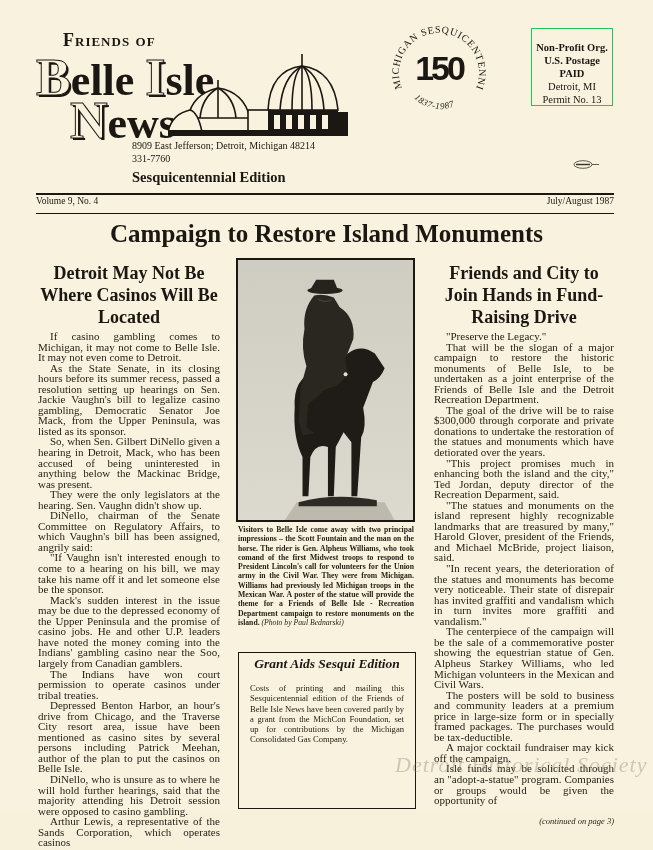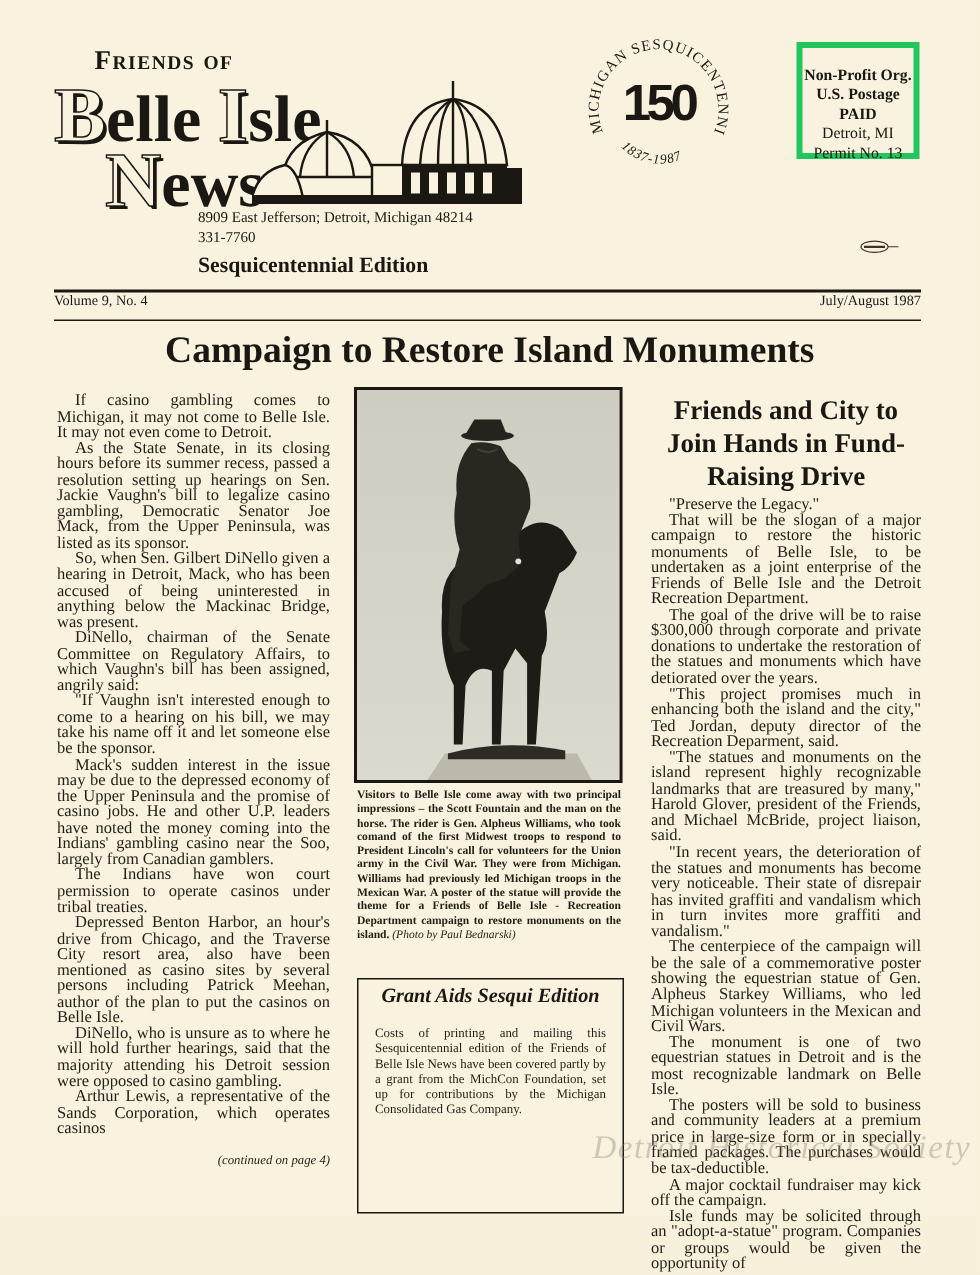--- a/index.html
+++ b/index.html
@@ -20,21 +20,21 @@
     display: inline-block; font-size: 52px; line-height: 46px;
     -webkit-text-stroke: 1px #1b1712; color: #f8f2de;
     text-shadow: 2px 2px 0 #1b1712;
   }
   .conservatory { position: absolute; left: 168px; top: 52px; width: 180px; height: 85px; }
   .address { position: absolute; left: 132px; top: 139px; font-family: "Liberation Serif", serif; font-size: 10px; line-height: 13px; color: #1b1712; }
   .edition { position: absolute; left: 132px; top: 169px; font-family: "Liberation Serif", serif; font-weight: bold; font-size: 14.5px; color: #1b1712; }
   .seal { position: absolute; left: 384px; top: 10px; width: 110px; height: 110px; }
   .postage-box {
     position: absolute; left: 531px; top: 28px; width: 82px; height: 78px;
-    border: 4px solid #22c55e; font-family: "Liberation Serif", serif; font-size: 10.5px;
+    border: 1px solid #22c55e; font-family: "Liberation Serif", serif; font-size: 10.5px;
     line-height: 13px; text-align: center; padding-top: 12px; color: #1b1712;
   }
   .postage-box .b { font-weight: bold; }
   .union-bug { position: absolute; left: 572px; top: 160px; width: 28px; height: 9px; }
 
   
   .rule { position: absolute; left: 36px; width: 578px; height: 1.5px; background: #1b1712; }
   .volume { position: absolute; left: 36px; top: 196px; font-family: "Liberation Serif", serif; font-size: 9.5px; color: #1b1712; }
   .date { position: absolute; right: 39px; top: 196px; font-family: "Liberation Serif", serif; font-size: 9.5px; color: #1b1712; }
 
@@ -138,29 +138,31 @@
   </svg>
 
   <div class="rule" style="top:193px"></div>
   <div class="volume">Volume 9, No. 4</div>
   <div class="date">July/August 1987</div>
   <div class="rule" style="top:213px; height:1.2px"></div>
 
   <h1 class="headline">Campaign to Restore Island Monuments</h1>
 
   <div class="col-left">
+    <h2 class="col-head">Detroit May Not Be Where Casinos Will Be Located</h2>
     <div class="body-text">
       <p>If casino gambling comes to Michigan, it may not come to Belle Isle. It may not even come to Detroit.</p>
       <p>As the State Senate, in its closing hours before its summer recess, passed a resolution setting up hearings on Sen. Jackie Vaughn's bill to legalize casino gambling, Democratic Senator Joe Mack, from the Upper Peninsula, was listed as its sponsor.</p>
       <p>So, when Sen. Gilbert DiNello given a hearing in Detroit, Mack, who has been accused of being uninterested in anything below the Mackinac Bridge, was present.</p>
+      <p>They were the only legislators at the hearing. Sen. Vaughn didn't show up.</p>
       <p>DiNello, chairman of the Senate Committee on Regulatory Affairs, to which Vaughn's bill has been assigned, angrily said:</p>
       <p>"If Vaughn isn't interested enough to come to a hearing on his bill, we may take his name off it and let someone else be the sponsor.</p>
       <p>Mack's sudden interest in the issue may be due to the depressed economy of the Upper Peninsula and the promise of casino jobs. He and other U.P. leaders have noted the money coming into the Indians' gambling casino near the Soo, largely from Canadian gamblers.</p>
       <p>The Indians have won court permission to operate casinos under tribal treaties.</p>
-      <p>Depressed Benton Harbor, an hour's drive from Chicago, and the Traverse City resort area, also have been mentioned as casino sites by several persons including Patrick Meehan, author of the plan to put the casinos on Belle Isle.</p>
+      <p>Depressed Benton Harbor, an hour's drive from Chicago, and the Traverse City resort area, issue have been mentioned as casino sites by several persons including Patrick Meehan, author of the plan to put the casinos on Belle Isle.</p>
       <p>DiNello, who is unsure as to where he will hold further hearings, said that the majority attending his Detroit session were opposed to casino gambling.</p>
       <p>Arthur Lewis, a representative of the Sands Corporation, which operates casinos</p>
     </div>
     <div class="cont">(continued on page 4)</div>
   </div>
 
   <div class="photo-frame">
     <svg width="100%" height="100%" viewBox="0 0 179 264" preserveAspectRatio="none">
       <defs>
         <linearGradient id="sky" x1="0" y1="0" x2="0" y2="1">
@@ -197,21 +199,20 @@
   <div class="col-right">
     <h2 class="col-head">Friends and City to Join Hands in Fund-Raising Drive</h2>
     <div class="body-text">
       <p>"Preserve the Legacy."</p>
       <p>That will be the slogan of a major campaign to restore the historic monuments of Belle Isle, to be undertaken as a joint enterprise of the Friends of Belle Isle and the Detroit Recreation Department.</p>
       <p>The goal of the drive will be to raise $300,000 through corporate and private donations to undertake the restoration of the statues and monuments which have detiorated over the years.</p>
       <p>"This project promises much in enhancing both the island and the city," Ted Jordan, deputy director of the Recreation Deparment, said.</p>
       <p>"The statues and monuments on the island represent highly recognizable landmarks that are treasured by many," Harold Glover, president of the Friends, and Michael McBride, project liaison, said.</p>
       <p>"In recent years, the deterioration of the statues and monuments has become very noticeable. Their state of disrepair has invited graffiti and vandalism which in turn invites more graffiti and vandalism."</p>
       <p>The centerpiece of the campaign will be the sale of a commemorative poster showing the equestrian statue of Gen. Alpheus Starkey Williams, who led Michigan volunteers in the Mexican and Civil Wars.</p>
-      <p>The monument is one of two equestrian statues in Detroit and is the most recognizable landmark on Belle Isle.</p>
       <p>The posters will be sold to business and community leaders at a premium price in large-size form or in specially framed packages. The purchases would be tax-deductible.</p>
       <p>A major cocktail fundraiser may kick off the campaign.</p>
       <p>Isle funds may be solicited through an "adopt-a-statue" program. Companies or groups would be given the opportunity of</p>
     </div>
     <div class="cont">(continued on page 3)</div>
   </div>
 
   <div class="watermark">Detroit Historical Society</div>
 </div>
 

